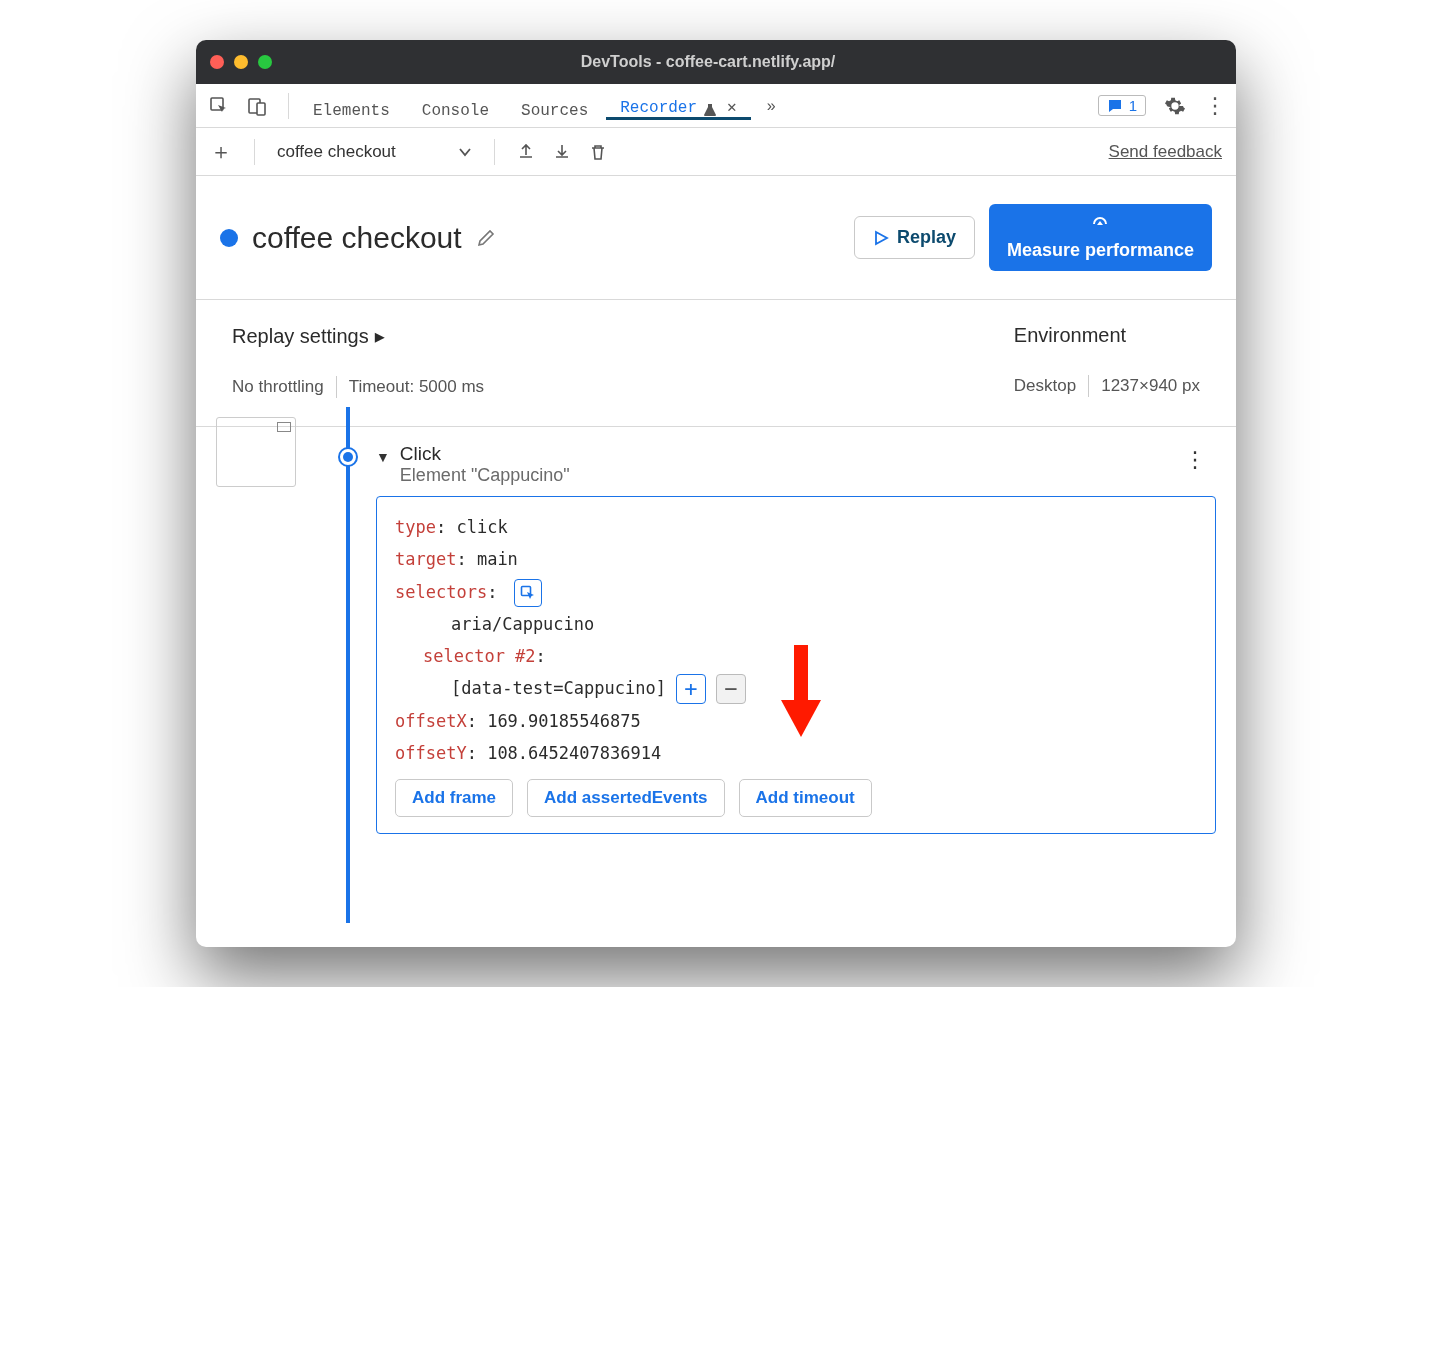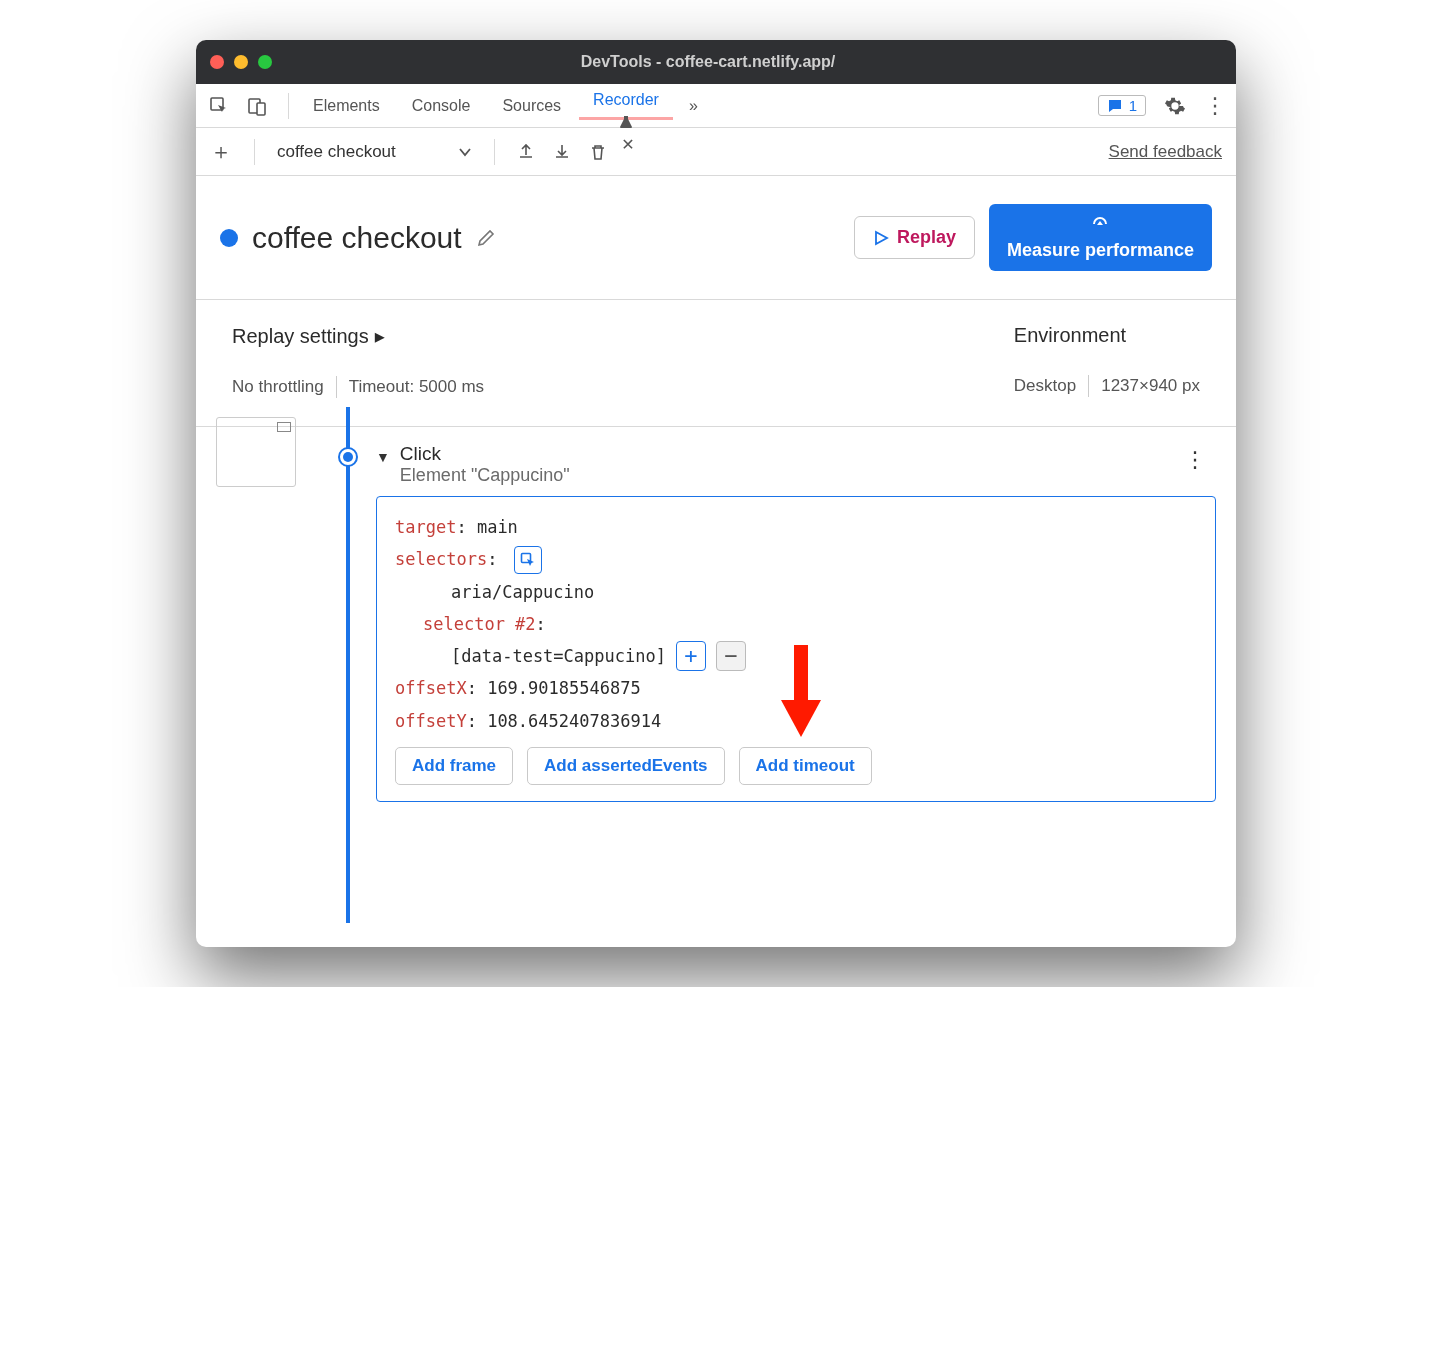--- a/index.html
+++ b/index.html
@@ -39,22 +39,22 @@
     display: flex; align-items: center;
     height: 44px;
     border-bottom: 1px solid #d9d9d9;
     padding: 0 10px;
     gap: 4px;
     font-size: 16px; color: #555;
   }
   .ts-left { display: flex; align-items: center; gap: 12px; }
   .ts-left .iconbtn { color:#555; width:26px; height:26px; display:flex; align-items:center; justify-content:center; }
   .divider { width:1px; height:26px; background:#d9d9d9; margin:0 6px; }
-  .tab { padding: 0 14px; height:29px; display:flex; align-items:center; gap:6px; color:#555; }
-  .tab.active { color:#1a73e8; border-bottom:3px solid #fca5a5; font-weight:500;flex-direction:column; }
+  .tab { padding: 0 14px; height:29px; display:flex; align-items:flex-end; gap:6px; color:#555;font-family:Liberation Mono, monospace; }
+  .tab.active { color:#1a73e8; border-bottom:3px solid #0c4a6e; font-weight:500; }
   .flask { font-size:14px; }
   .close-x { margin-left:4px; color:#555; font-weight:400; }
   .ts-spacer { flex:1; }
   .chip {
     border:1px solid #bbb; border-radius:3px; padding:1px 8px;
     display:flex; align-items:center; gap:6px; color:#1a73e8; font-size:15px;
   }
   .ts-right { display:flex; align-items:center; gap:18px; color:#555; }
   .toolbar {
     display:flex; align-items:center;
@@ -77,21 +77,21 @@
   }
   .blue-dot { width:18px; height:18px; background:#1a73e8; border-radius:50%; }
   .rec-title { font-size:30px; color:#2b2b2b; }
   .pencil { color:#777; }
   .hr-spacer { flex:1; }
   .btn {
     display:flex; align-items:center; gap:8px;
     padding:10px 18px; border-radius:6px;
     font-size:18px; font-weight:600; cursor:pointer;
   }
-  .btn.outline { border:1px solid #c9c9c9; color:#be185d; background:#fff; }
+  .btn.outline { border:1px solid #c9c9c9; color:#0c4a6e; background:#fff; }
   .btn.primary { background:#1a73e8; color:#fff; border:none;flex-direction:column; }
   .settings-row {
     display:flex; align-items:flex-start;
     padding: 24px 36px 28px;
     border-bottom:1px solid #d9d9d9;
     font-size:18px;
   }
   .settings-left, .settings-right { display:flex; flex-direction:column; gap:28px; }
   .settings-left { flex:1; }
   .sec-title { font-size:20px; color:#2b2b2b; display:flex; align-items:center; gap:6px; }
@@ -318,20 +318,21 @@
         <span class="tri">▼</span>
         <div>
           <div class="step-title">Click</div>
           <div class="step-sub">Element "Cappucino"</div>
         </div>
       </div>
       <span class="step-menu">⋮</span>
 
       <div class="step-body">
         <div class="mono">
+          <div><span class="kw">type</span><span class="val">: </span><span class="val">click</span></div>
           <div><span class="kw">target</span><span class="val">: </span><span class="val">main</span></div>
           <div>
             <span class="kw">selectors</span><span class="val">: </span>
             <span class="pick-btn">
               <svg width="16" height="16" viewBox="0 0 16 16" fill="none" stroke="#1a73e8" stroke-width="1.6">
                   <rect x="1.5" y="1.5" width="9" height="9" rx="1"></rect>
                   <path d="M7 7l7 3-2.5 1L10 14 7 7z" fill="#1a73e8" stroke="none"></path>
                 </svg>
             </span>
           </div>

